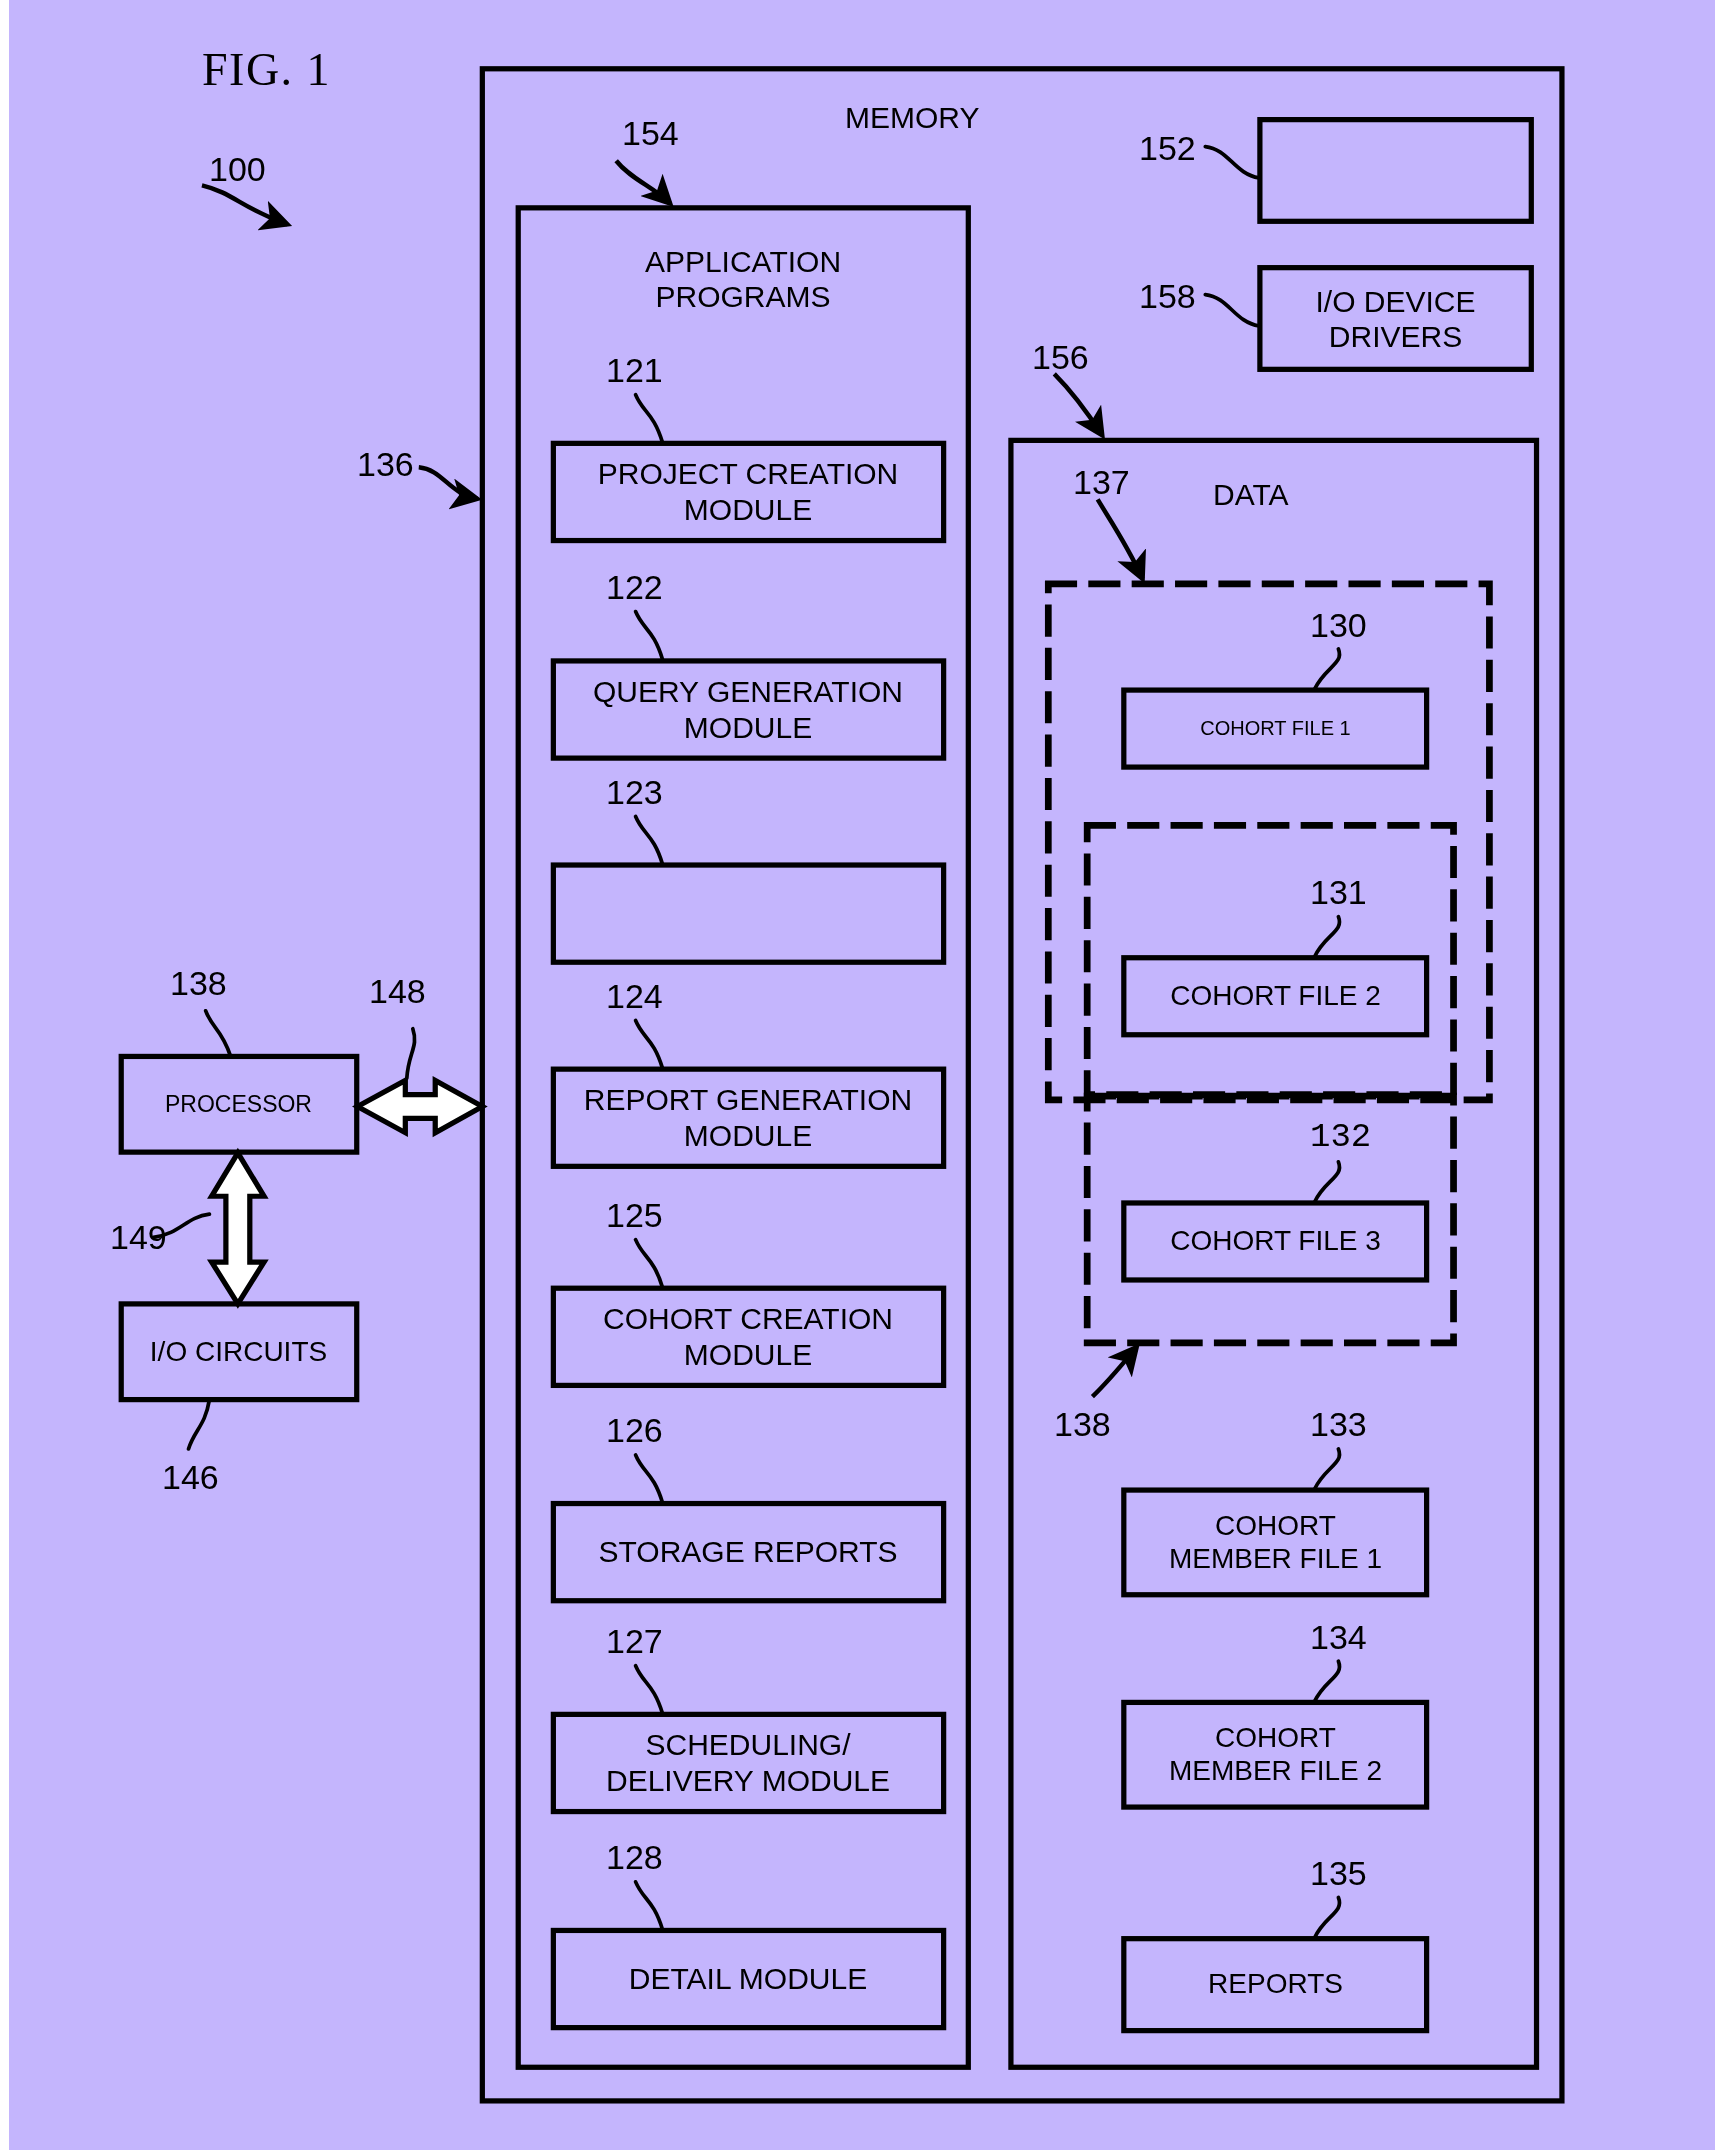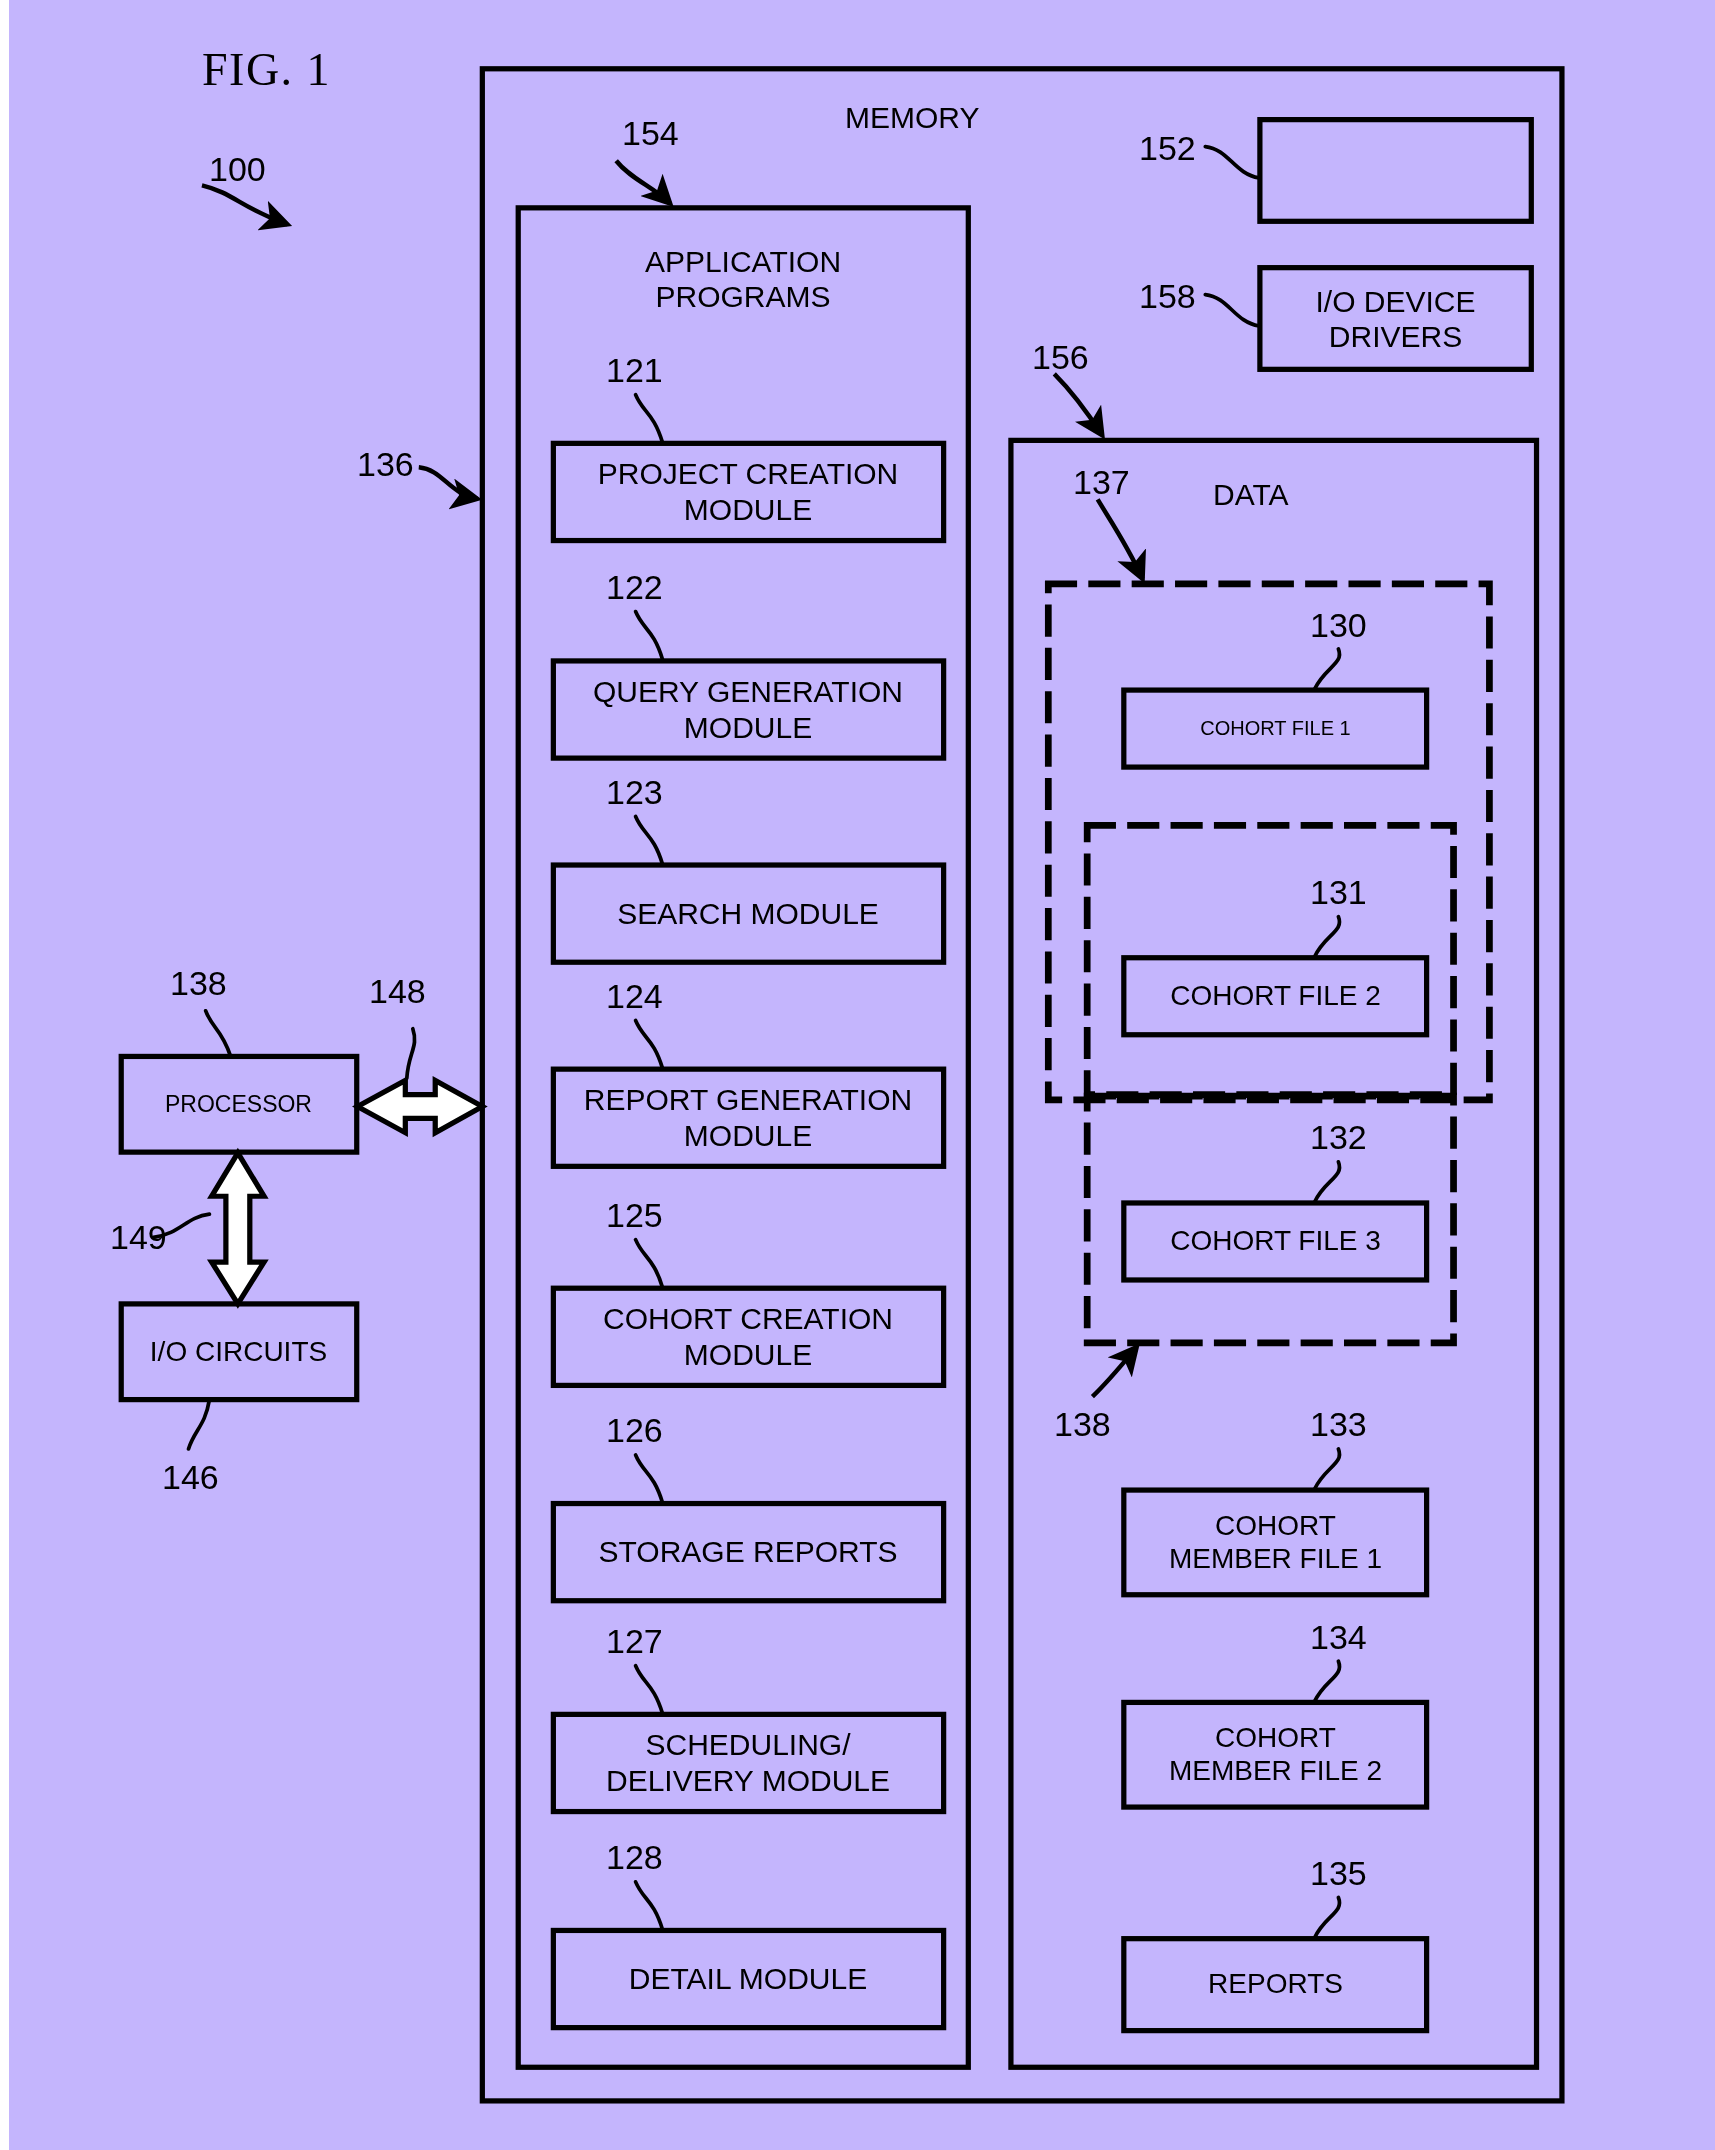--- a/index.html
+++ b/index.html
@@ -179,21 +179,20 @@
 
   <div class="ref" style="left:597px; top:351px;">121</div>
   <div class="boxlabel" style="left:544px; top:443px; width:390px; height:97px;">PROJECT CREATION
 MODULE</div>
 
   <div class="ref" style="left:597px; top:568px;">122</div>
   <div class="boxlabel" style="left:544px; top:661px; width:390px; height:97px;">QUERY GENERATION
 MODULE</div>
 
   <div class="ref" style="left:597px; top:773px;">123</div>
-  <div class="boxlabel" style="left:544px; top:865px; width:390px; height:97px;">SEARCH MODULE</div>
 
   <div class="ref" style="left:597px; top:977px;">124</div>
   <div class="boxlabel" style="left:544px; top:1069px; width:390px; height:97px;">REPORT GENERATION
 MODULE</div>
 
   <div class="ref" style="left:597px; top:1196px;">125</div>
   <div class="boxlabel" style="left:544px; top:1288px; width:390px; height:97px;">COHORT CREATION
 MODULE</div>
 
   <div class="ref" style="left:597px; top:1411px;">126</div>
@@ -205,21 +204,21 @@
 
   <div class="ref" style="left:597px; top:1838px;">128</div>
   <div class="boxlabel" style="left:544px; top:1930px; width:390px; height:97px;">DETAIL  MODULE</div>
 
   <div class="ref" style="left:1301px; top:606px;">130</div>
   <div class="boxlabel" style="left:1115px; top:690px; width:303px; height:77px; font-size:20px;">COHORT FILE 1</div>
 
   <div class="ref" style="left:1301px; top:873px;">131</div>
   <div class="boxlabel" style="left:1115px; top:958px; width:303px; height:77px; font-size:28px;">COHORT FILE 2</div>
 
-  <div class="ref" style="left:1301px; top:1118px;">132</div>
+  <div class="ref" style="left:1301px; top:1118px;font-family:Liberation Mono, monospace;">132</div>
   <div class="boxlabel" style="left:1115px; top:1203px; width:303px; height:77px; font-size:28px;">COHORT FILE 3</div>
 
   <div class="ref" style="left:1301px; top:1405px;">133</div>
   <div class="boxlabel" style="left:1115px; top:1490px; width:303px; height:105px; font-size:28px;">COHORT
 MEMBER FILE 1</div>
 
   <div class="ref" style="left:1301px; top:1618px;">134</div>
   <div class="boxlabel" style="left:1115px; top:1702px; width:303px; height:105px; font-size:28px;">COHORT
 MEMBER FILE 2</div>
 

